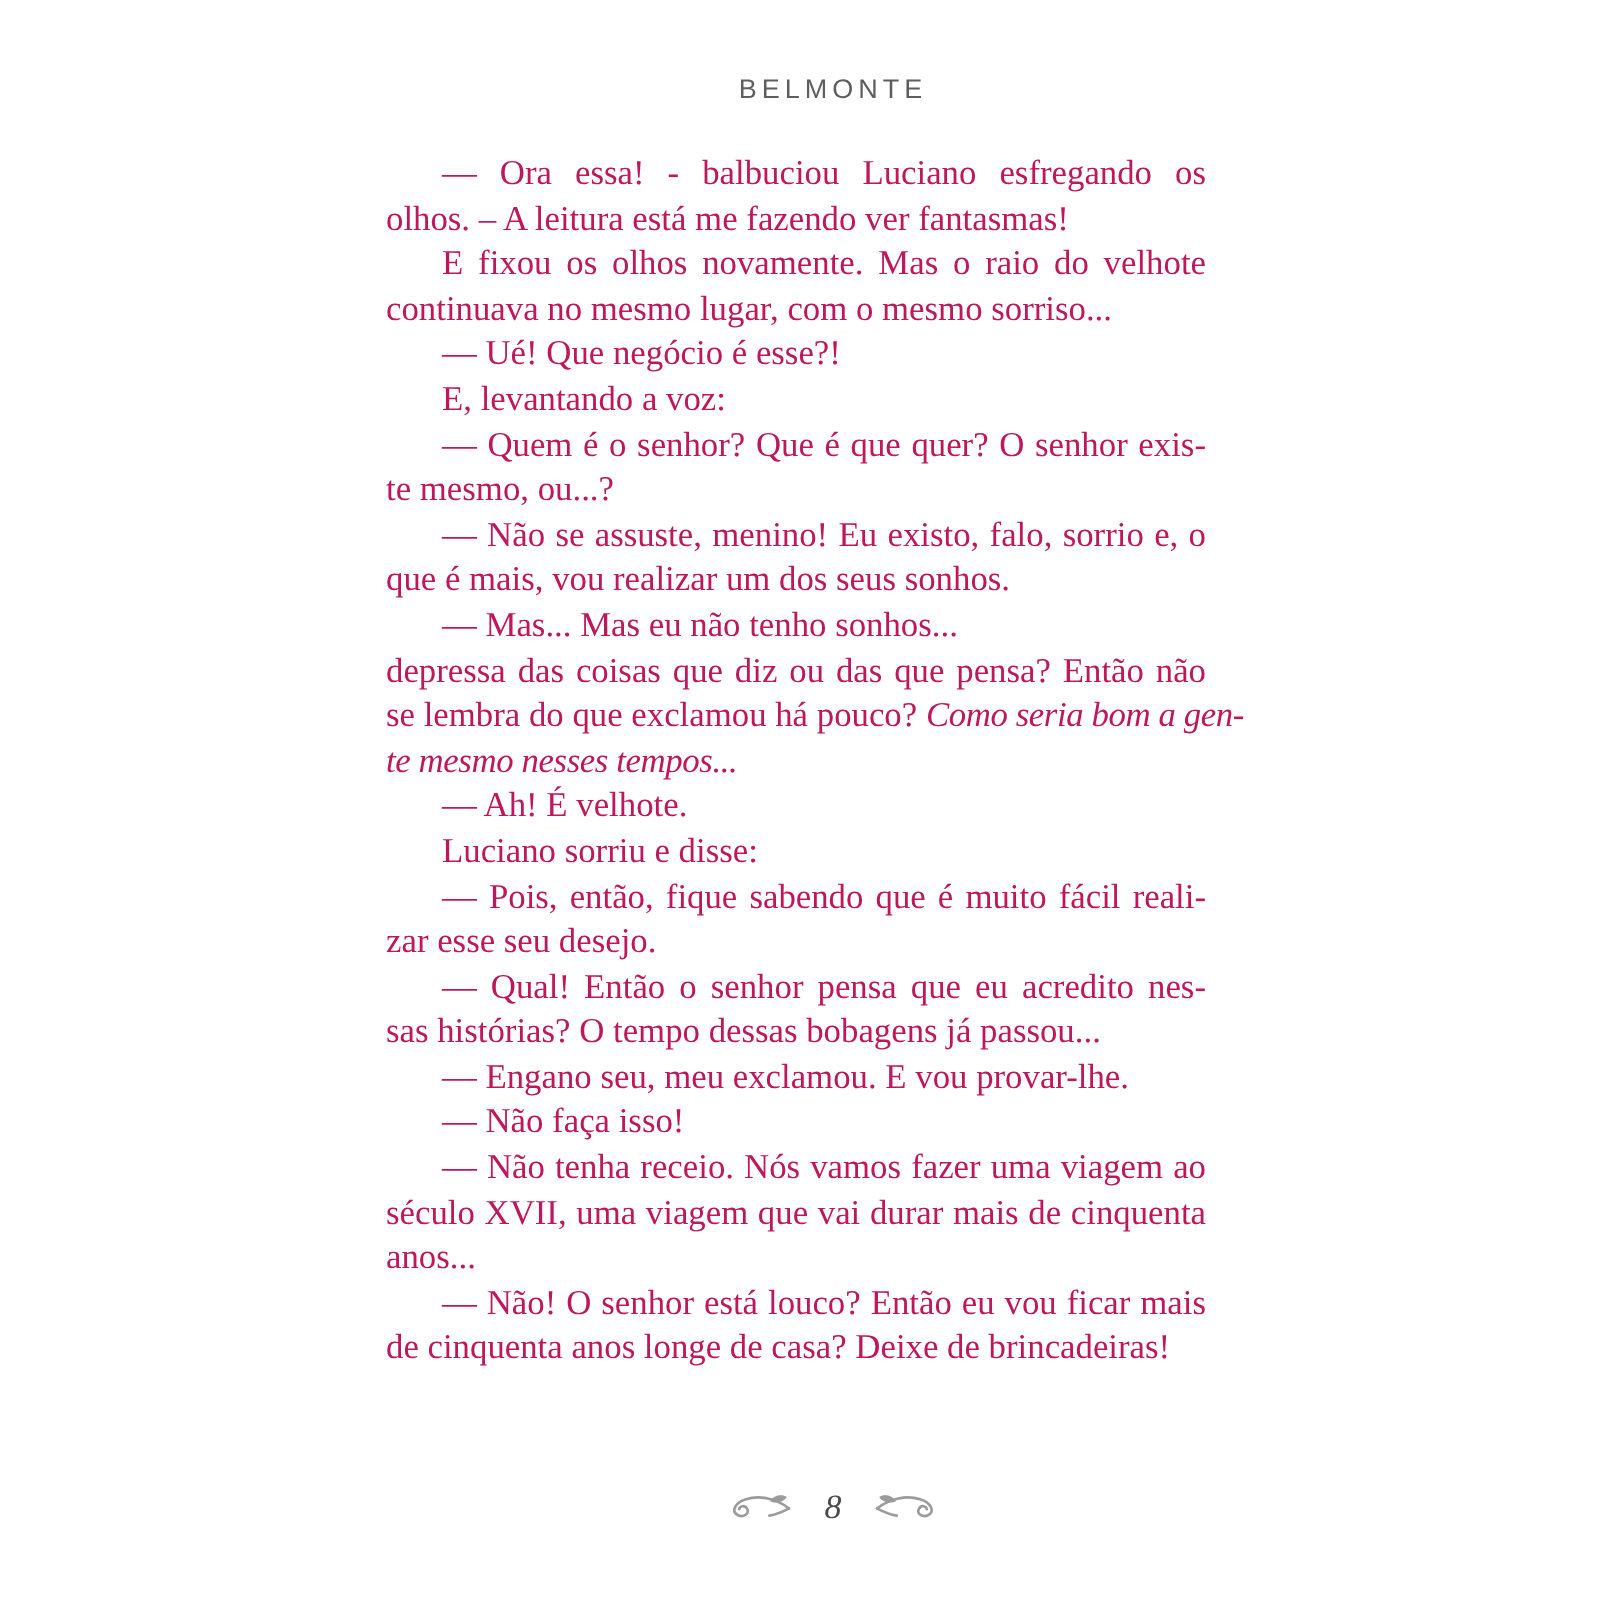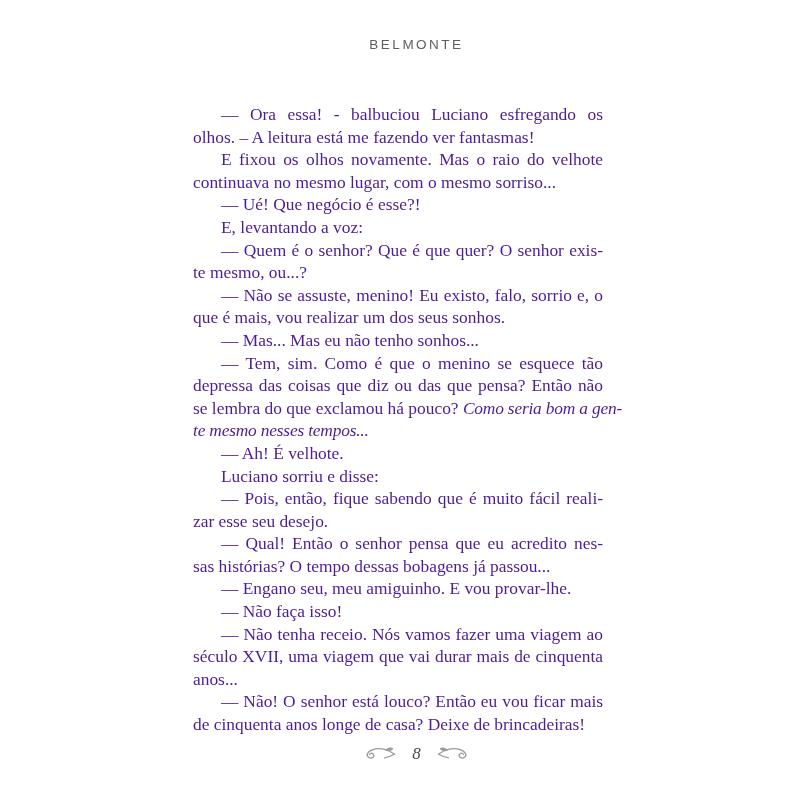--- a/index.html
+++ b/index.html
@@ -27,22 +27,21 @@
     letter-spacing: 2.5px;
     color: #5e5e5e;
   }
   .text-column {
     position: absolute;
     top: 75px;
     left: 193px;
     width: 410px;
     font-size: 17.4px;
     line-height: 22.6px;
-    color: #4c1d95;
-    margin-top: 28px;
+    color: #be185d;
   }
   .para { margin: 0; }
   .line {
     white-space: nowrap;
     text-align: justify;
     text-align-last: justify;
   }
   .line.last {
     text-align-last: left;
   }
@@ -101,41 +100,40 @@
         <div class="line last"><span>te mesmo, ou...?</span></div>
       </div>
       <div class="para">
         <div class="line first"><span>— Não se assuste, menino! Eu existo, falo, sorrio e, o</span></div>
         <div class="line last"><span>que é mais, vou realizar um dos seus sonhos.</span></div>
       </div>
       <div class="para">
         <div class="line first last"><span>— Mas... Mas eu não tenho sonhos...</span></div>
       </div>
       <div class="para">
-        <div class="line first"><span>— Tem, sim. Como é que o menino se esquece tão</span></div>
         <div class="line"><span>depressa das coisas que diz ou das que pensa? Então não</span></div>
         <div class="line"><span>se lembra do que exclamou há pouco? </span><em>Como seria bom a gen-</em></div>
         <div class="line last"><em>te mesmo nesses tempos...</em></div>
       </div>
       <div class="para">
         <div class="line first last"><span>— Ah! É velhote.</span></div>
       </div>
       <div class="para">
         <div class="line first last"><span>Luciano sorriu e disse:</span></div>
       </div>
       <div class="para">
         <div class="line first"><span>— Pois, então, fique sabendo que é muito fácil reali-</span></div>
         <div class="line last"><span>zar esse seu desejo.</span></div>
       </div>
       <div class="para">
         <div class="line first"><span>— Qual! Então o senhor pensa que eu acredito nes-</span></div>
         <div class="line last"><span>sas histórias? O tempo dessas bobagens já passou...</span></div>
       </div>
       <div class="para">
-        <div class="line first last"><span>— Engano seu, meu amiguinho. E vou provar-lhe.</span></div>
+        <div class="line first last"><span>— Engano seu, meu exclamou. E vou provar-lhe.</span></div>
       </div>
       <div class="para">
         <div class="line first last"><span>— Não faça isso!</span></div>
       </div>
       <div class="para">
         <div class="line first"><span>— Não tenha receio. Nós vamos fazer uma viagem ao</span></div>
         <div class="line"><span>século XVII, uma viagem que vai durar mais de cinquenta</span></div>
         <div class="line last"><span>anos...</span></div>
       </div>
       <div class="para">

